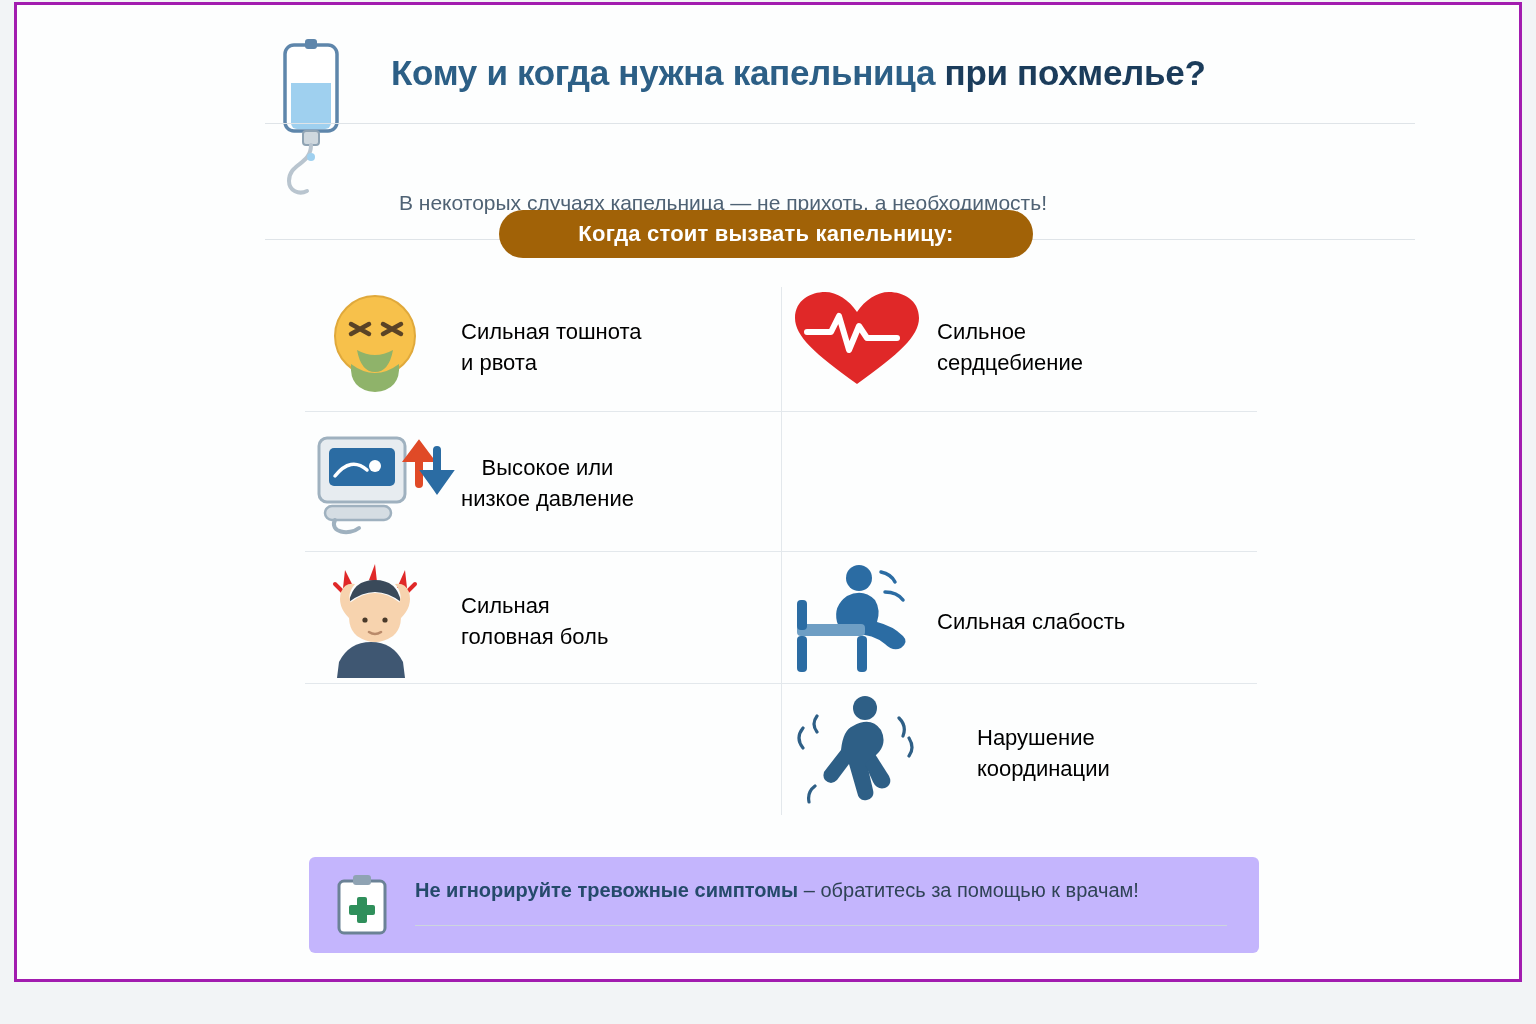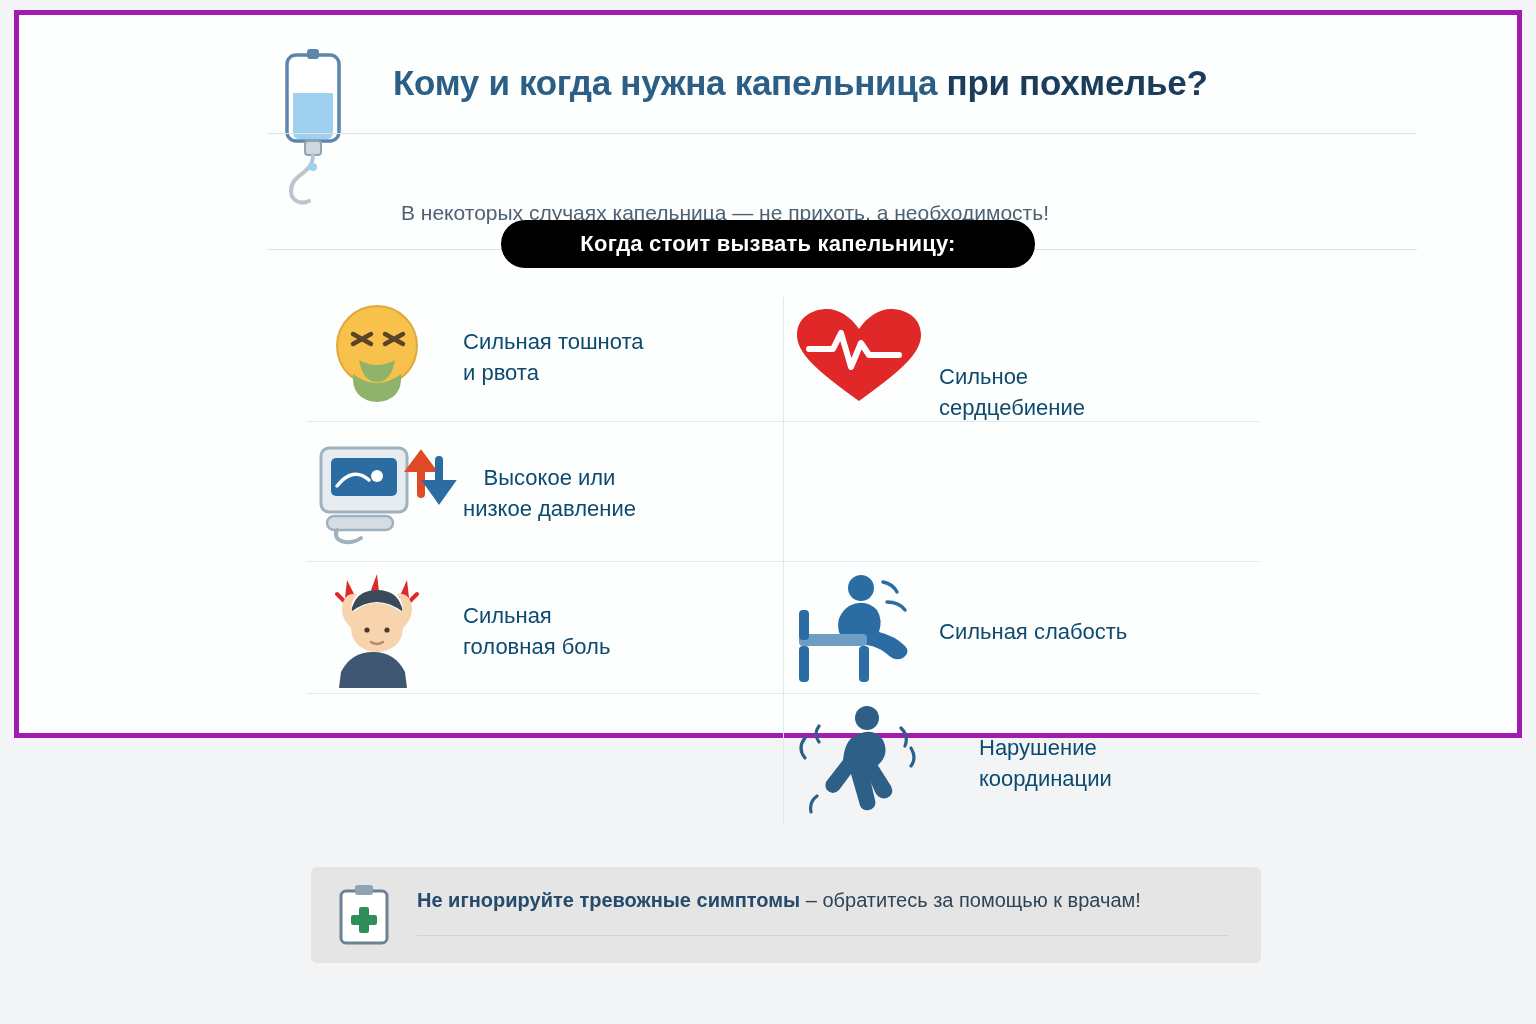--- a/index.html
+++ b/index.html
@@ -4,24 +4,24 @@
 <style>
   * { box-sizing: border-box; }
   html, body {
     margin: 0; padding: 0;
     width: 1536px; height: 1024px;
     background: #f2f4f6;
     font-family: "Liberation Sans", sans-serif;
   }
   .poster {
     position: absolute;
-    left: 14px; top: 10px;
-    width: 1508px; height: 728px;
+    left: 14px; top: 2px;
+    width: 1508px; height: 980px;
     background: #fdfefe;
-    border: 5px solid #a21caf;
+    border: 3px solid #a21caf;
   }
 
   
   .header {
     position: absolute;
     left: 0; top: 0; width: 100%;
     height: 200px;
   }
   .iv-icon {
     position: absolute;
@@ -56,21 +56,21 @@
     position: absolute;
     left: 248px; top: 234px;
     width: 1150px; height: 1px;
     background: #dfe4e8;
   }
   .pill {
     position: absolute;
     left: 482px; top: 205px;
     width: 534px; height: 48px;
     border-radius: 24px;
-    background: #000000;
+    background: #a16207;
     color: #ffffff;
     font-size: 22px;
     font-weight: bold;
     display: flex;
     align-items: center;
     justify-content: center;
     letter-spacing: 0.2px;
   }
 
   
@@ -102,39 +102,39 @@
   }
   .cell .art {
     width: 152px;
     height: 118px;
     flex: 0 0 152px;
     position: relative;
   }
   .cell .label {
     font-size: 22px;
     line-height: 31px;
-    color: #0c4a6e;
+    color: #000000;
     white-space: pre-line;
     padding-left: 4px;
   }
   .c00 { left: 0;   top: 0; }
-  .c01 { left: 476px; top: 0; align-items: flex-end; }
+  .c01 { left: 476px; top: 0; }
   .c10 { left: 0;   top: 136px; text-align: center; }
   .c11 { left: 476px; top: 136px; }
   .c20 { left: 0;   top: 274px; }
   .c21 { left: 476px; top: 274px; }
   .c30 { left: 0;   top: 406px; }
   .c31 { left: 476px; top: 406px; gap: 40px; }
 
   
   .footer {
     position: absolute;
     left: 292px; top: 852px;
     width: 950px; height: 96px;
-    background: #e5e5e5;
+    background: #c4b5fd;
     border-radius: 6px;
   }
   .footer .clip {
     position: absolute;
     left: 22px; top: 18px;
     width: 66px; height: 62px;
   }
   .footer .ftext {
     position: absolute;
     left: 106px; top: 22px;

